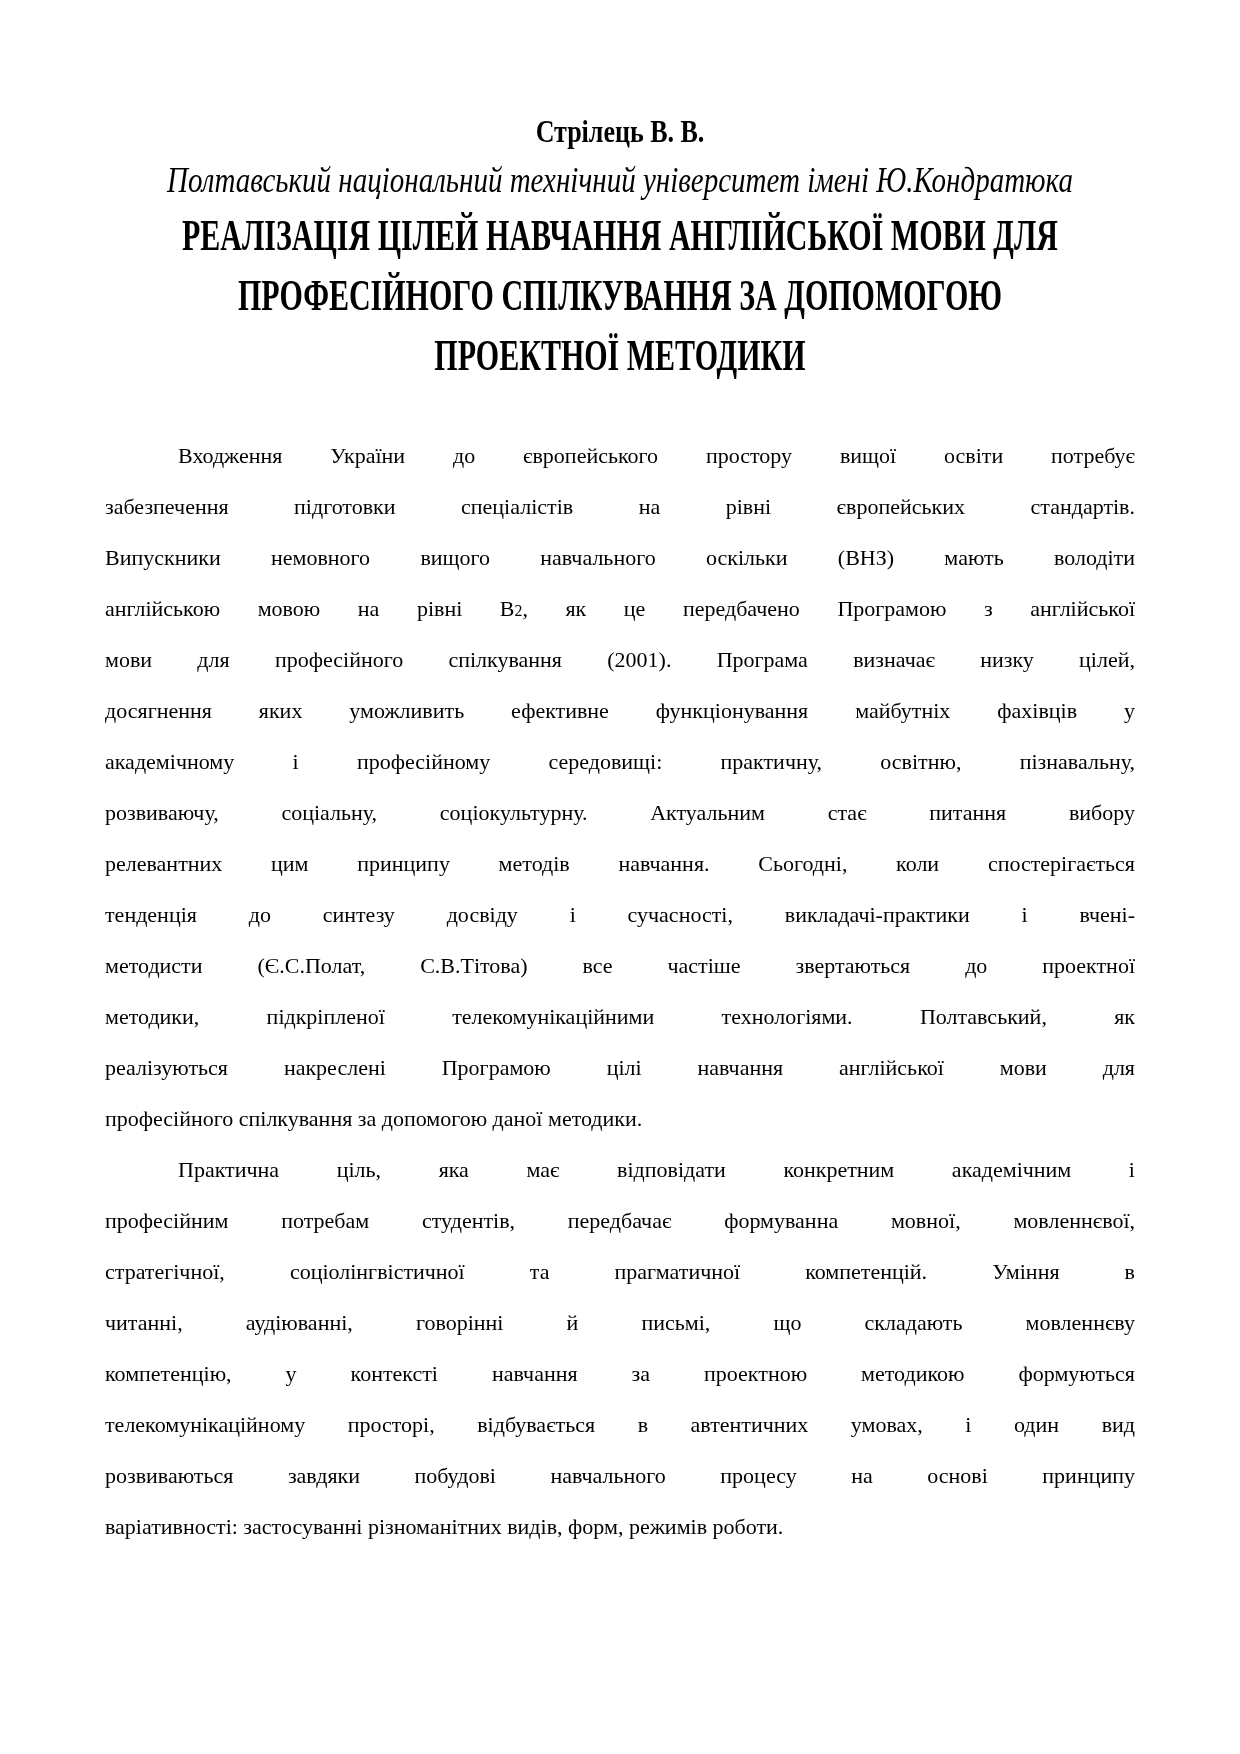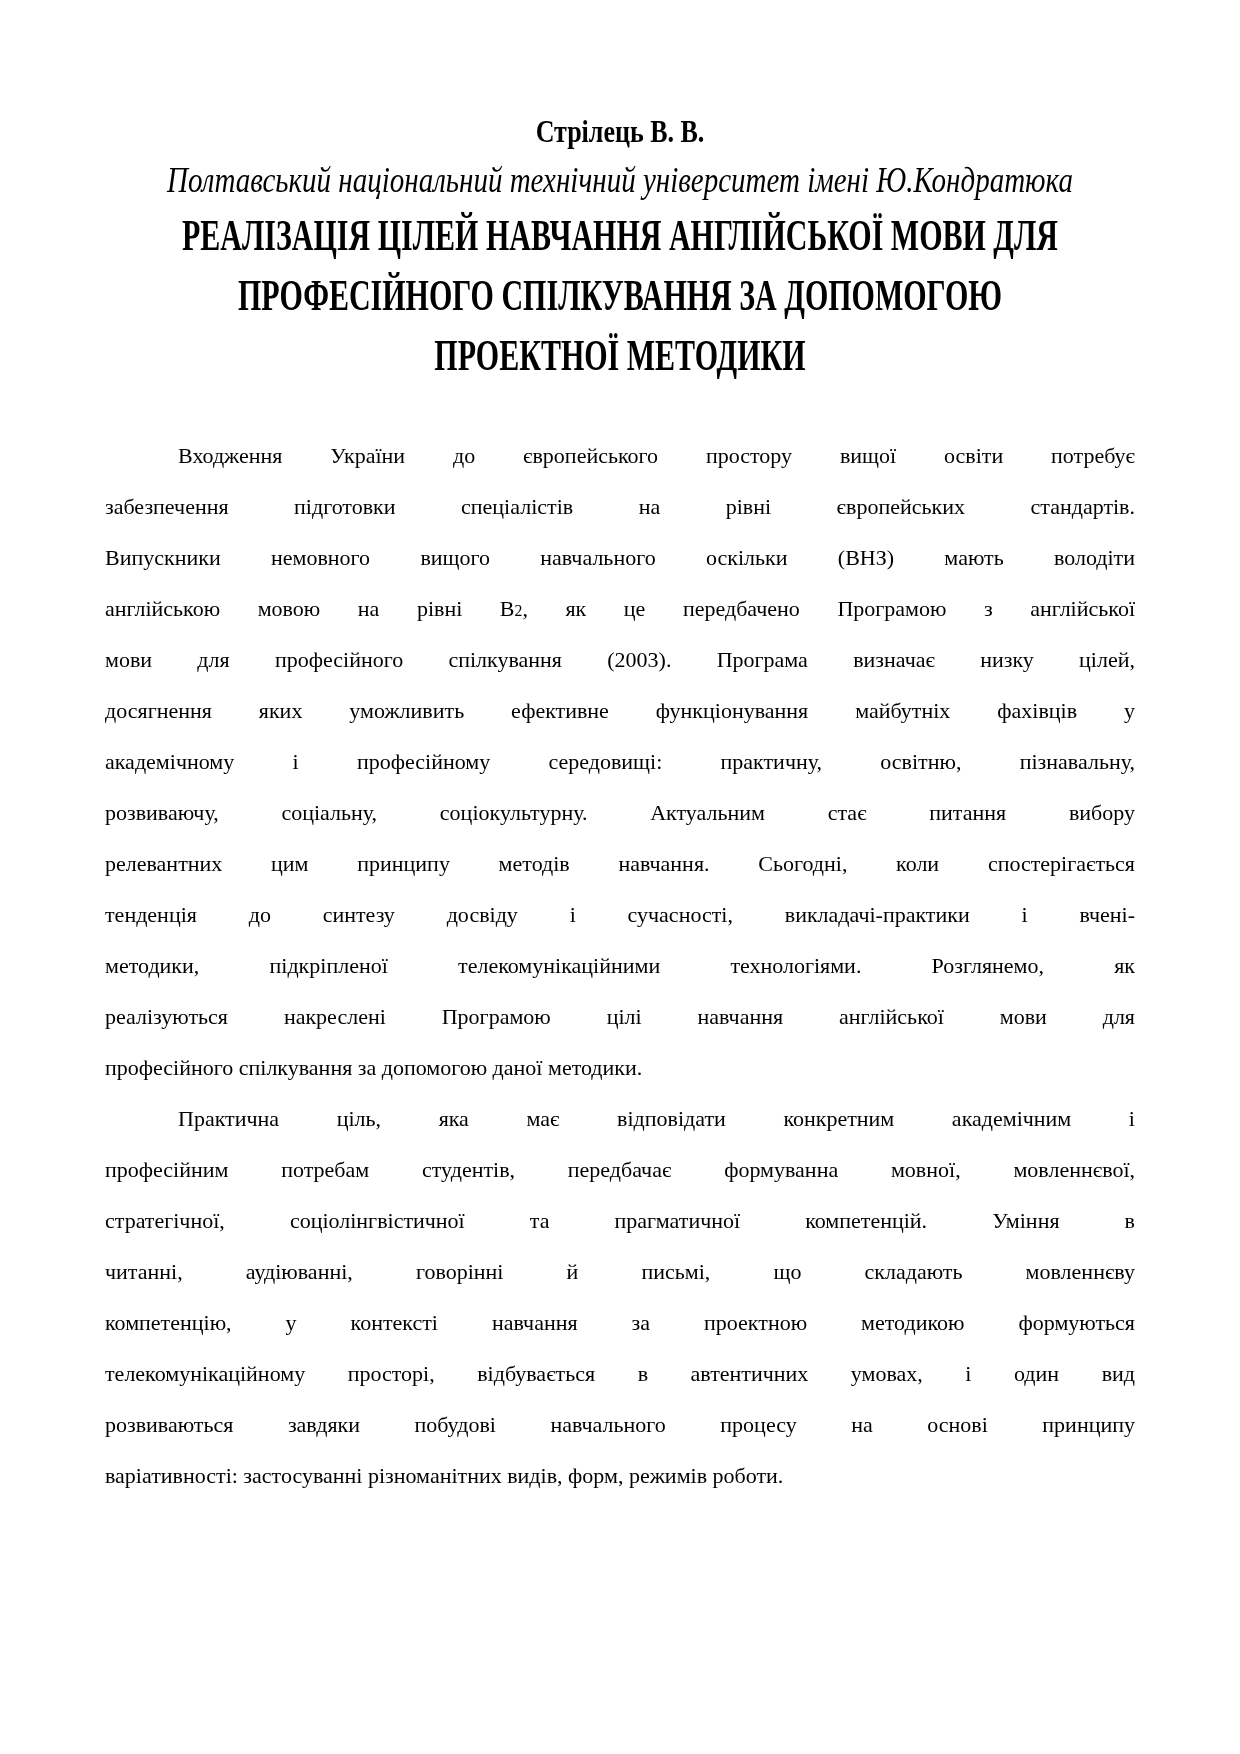--- a/index.html
+++ b/index.html
@@ -49,27 +49,28 @@
     <div class="title-line">РЕАЛІЗАЦІЯ ЦІЛЕЙ НАВЧАННЯ АНГЛІЙСЬКОЇ МОВИ ДЛЯ</div>
     <div class="title-line">ПРОФЕСІЙНОГО СПІЛКУВАННЯ ЗА ДОПОМОГОЮ</div>
     <div class="title-line">ПРОЕКТНОЇ МЕТОДИКИ</div>
   </div>
   <div class="doc-body">
       <div class="paragraph">
         <div class="line"><span class="seg-normal">Входження України до європейського простору вищої освіти потребує</span></div>
         <div class="line"><span class="seg-normal">забезпечення підготовки спеціалістів на рівні європейських стандартів.</span></div>
         <div class="line"><span class="seg-normal">Випускники немовного вищого навчального оскільки (ВНЗ) мають володіти</span></div>
         <div class="line"><span class="seg-normal">англійською мовою на рівні В</span><span class="seg-small">2</span><span class="seg-normal">, як це передбачено Програмою з англійської</span></div>
-        <div class="line"><span class="seg-normal">мови для професійного спілкування (2003). Програма визначає низку цілей,</span></div>
+        <div class="line"><span class="seg-normal">мови для професійного спілкування (2001). Програма визначає низку цілей,</span></div>
         <div class="line"><span class="seg-normal">досягнення яких уможливить ефективне функціонування майбутніх фахівців у</span></div>
         <div class="line"><span class="seg-normal">академічному і професійному середовищі: практичну, освітню, пізнавальну,</span></div>
         <div class="line"><span class="seg-normal">розвиваючу, соціальну, соціокультурну. Актуальним стає питання вибору</span></div>
         <div class="line"><span class="seg-normal">релевантних цим принципу методів навчання. Сьогодні, коли спостерігається</span></div>
         <div class="line"><span class="seg-normal">тенденція до синтезу досвіду і сучасності, викладачі-практики і вчені-</span></div>
-        <div class="line"><span class="seg-normal">методики, підкріпленої телекомунікаційними технологіями. Розглянемо, як</span></div>
+        <div class="line"><span class="seg-normal">методисти (Є.С.Полат, С.В.Тітова) все частіше звертаються до проектної</span></div>
+        <div class="line"><span class="seg-normal">методики, підкріпленої телекомунікаційними технологіями. Полтавський, як</span></div>
         <div class="line"><span class="seg-normal">реалізуються накреслені Програмою цілі навчання англійської мови для</span></div>
         <div class="line"><span class="seg-normal">професійного спілкування за допомогою даної методики.</span></div>
       </div>
       <div class="paragraph">
         <div class="line"><span class="seg-bold">Практична ціль</span><span class="seg-normal">, яка має відповідати конкретним академічним і</span></div>
         <div class="line"><span class="seg-normal">професійним потребам студентів, передбачає формуванна мовної, мовленнєвої,</span></div>
         <div class="line"><span class="seg-normal">стратегічної, соціолінгвістичної та прагматичної компетенцій. Уміння в</span></div>
         <div class="line"><span class="seg-normal">читанні, аудіюванні, говорінні й письмі, що складають мовленнєву</span></div>
         <div class="line"><span class="seg-normal">компетенцію, у контексті навчання за проектною методикою формуються</span></div>
         <div class="line"><span class="seg-normal">телекомунікаційному просторі, відбувається в автентичних умовах, і один вид</span></div>

